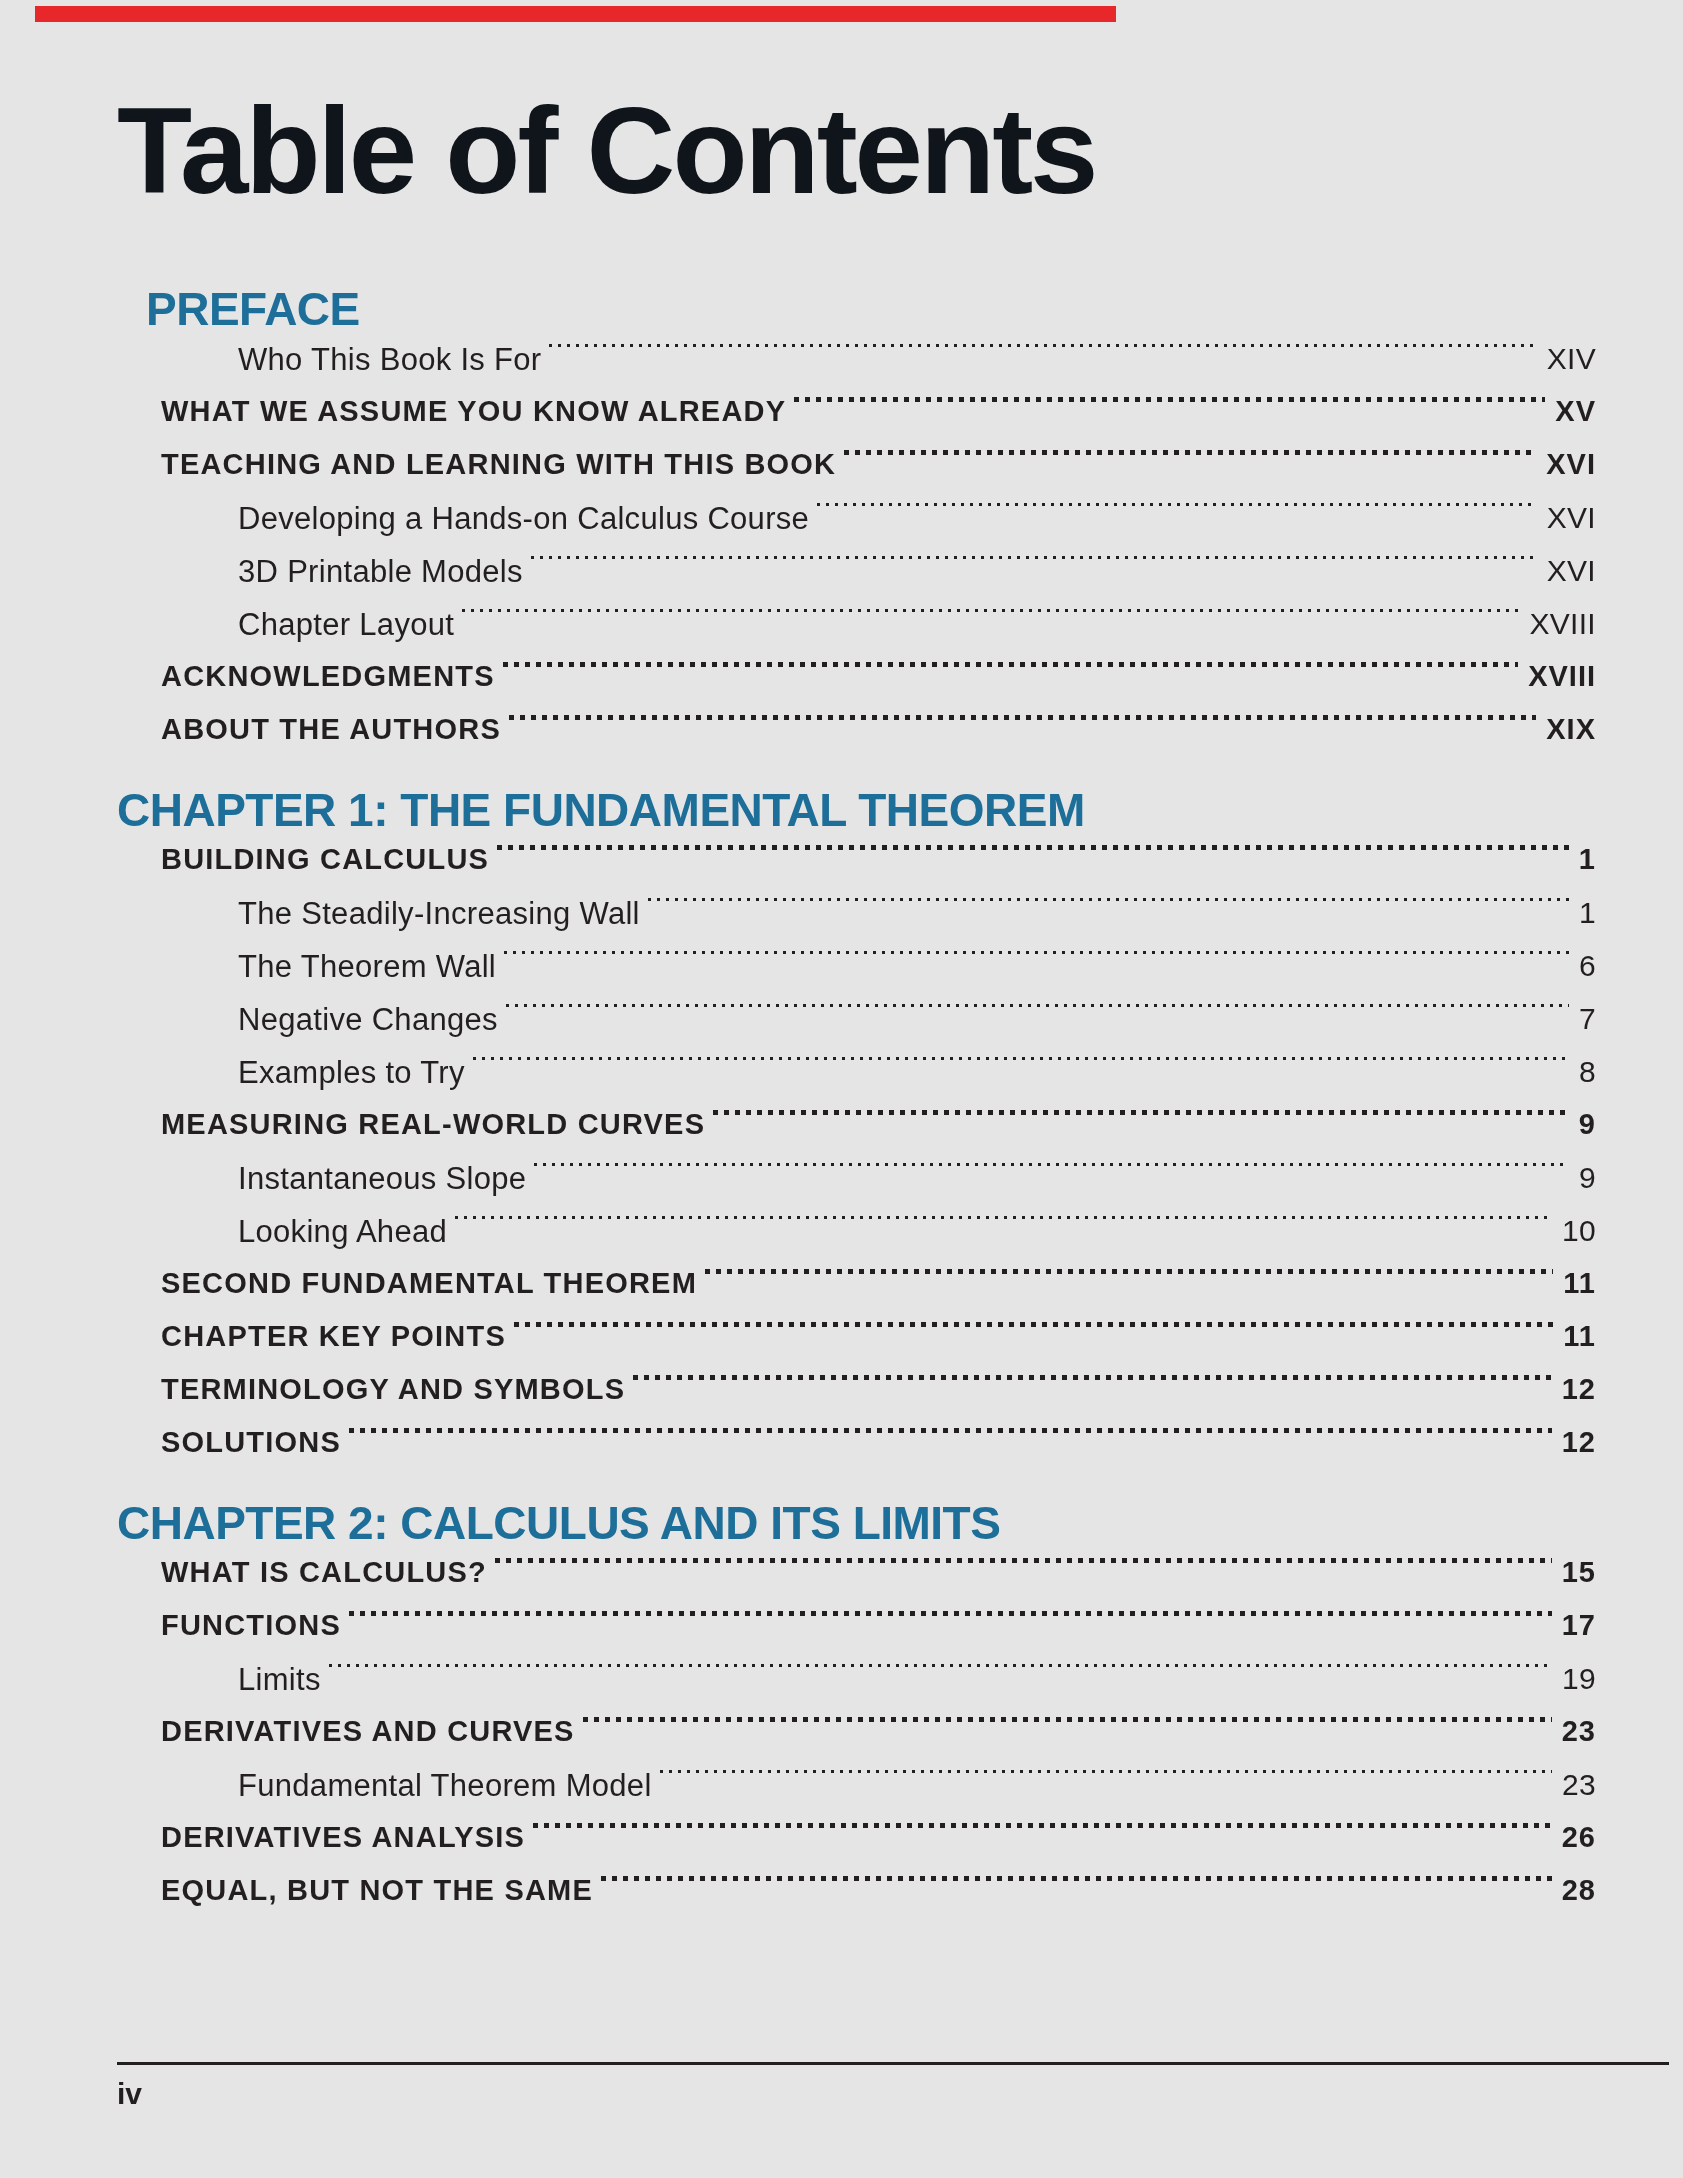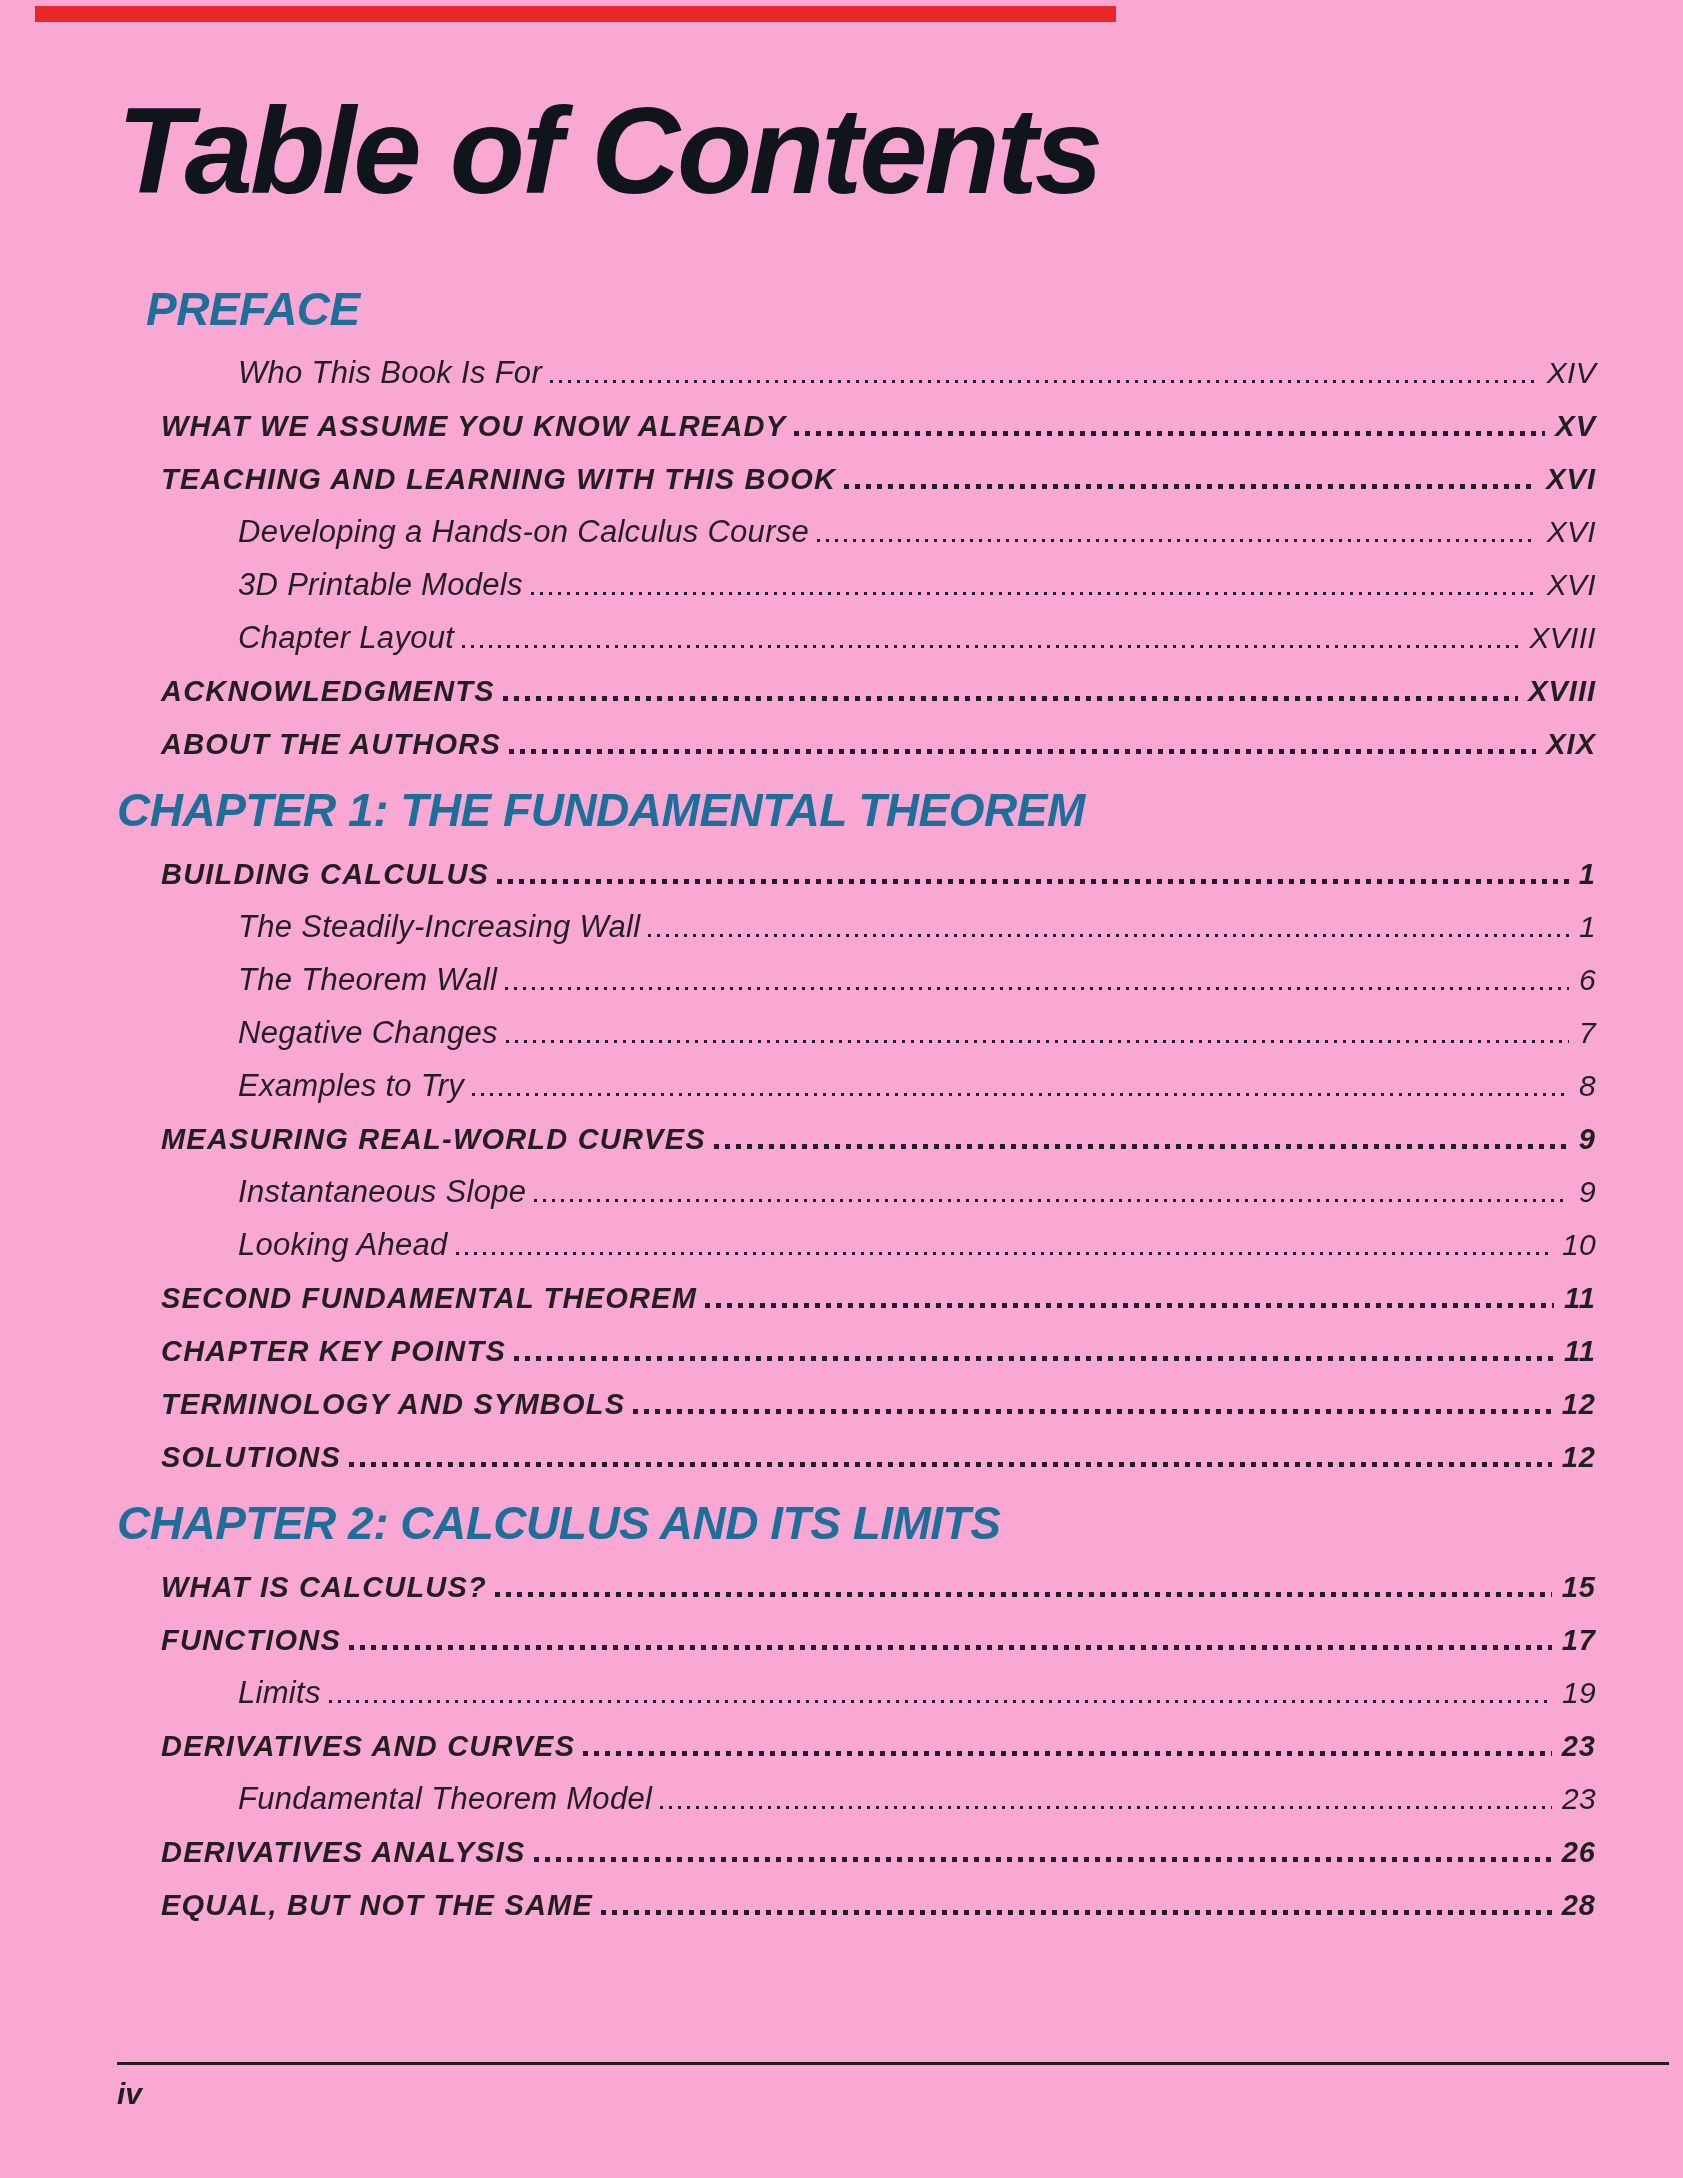--- a/index.html
+++ b/index.html
@@ -1,24 +1,23 @@
 <!DOCTYPE html>
 <html><head>
 <meta charset="utf-8">
 <style>
   html,body{margin:0;padding:0;background:#ffffff;}
   .page{
     position:relative;
     width:1683px;height:2178px;
-    background:#f9a8d4;
+    background:#e5e5e5;
     font-family:"Liberation Sans", sans-serif;
     color:#231f20;
     overflow:hidden;
     box-sizing:border-box;
-    font-style:italic;
   }
   .accent-bar{
     position:absolute;
     top:6px;left:35px;
     width:1081px;height:16px;
     background:#e8272b;
   }
   .content{
     padding:83px 87px 0 117px;
   }
@@ -34,21 +33,21 @@
     font-size:46px;
     line-height:1.15;
     font-weight:700;
     letter-spacing:-0.5px;
     color:#1d6f9a;
     margin:16px 0 8px 0;
   }
   .section.first .section-heading{ margin-top:65px;margin-left:29px; }
   .row{
     display:flex;
-    align-items:flex-end;
+    align-items:flex-start;
     height:53px;
     box-sizing:border-box;
     padding-bottom:9px;
   }
   .row .lbl{ line-height:1; white-space:nowrap; }
   .row .pg{ line-height:1; white-space:nowrap; }
   .row.lvl1{ padding-left:44px; }
   .row.lvl2{ padding-left:121px; }
   .row.lvl1 .lbl{
     font-weight:700;

